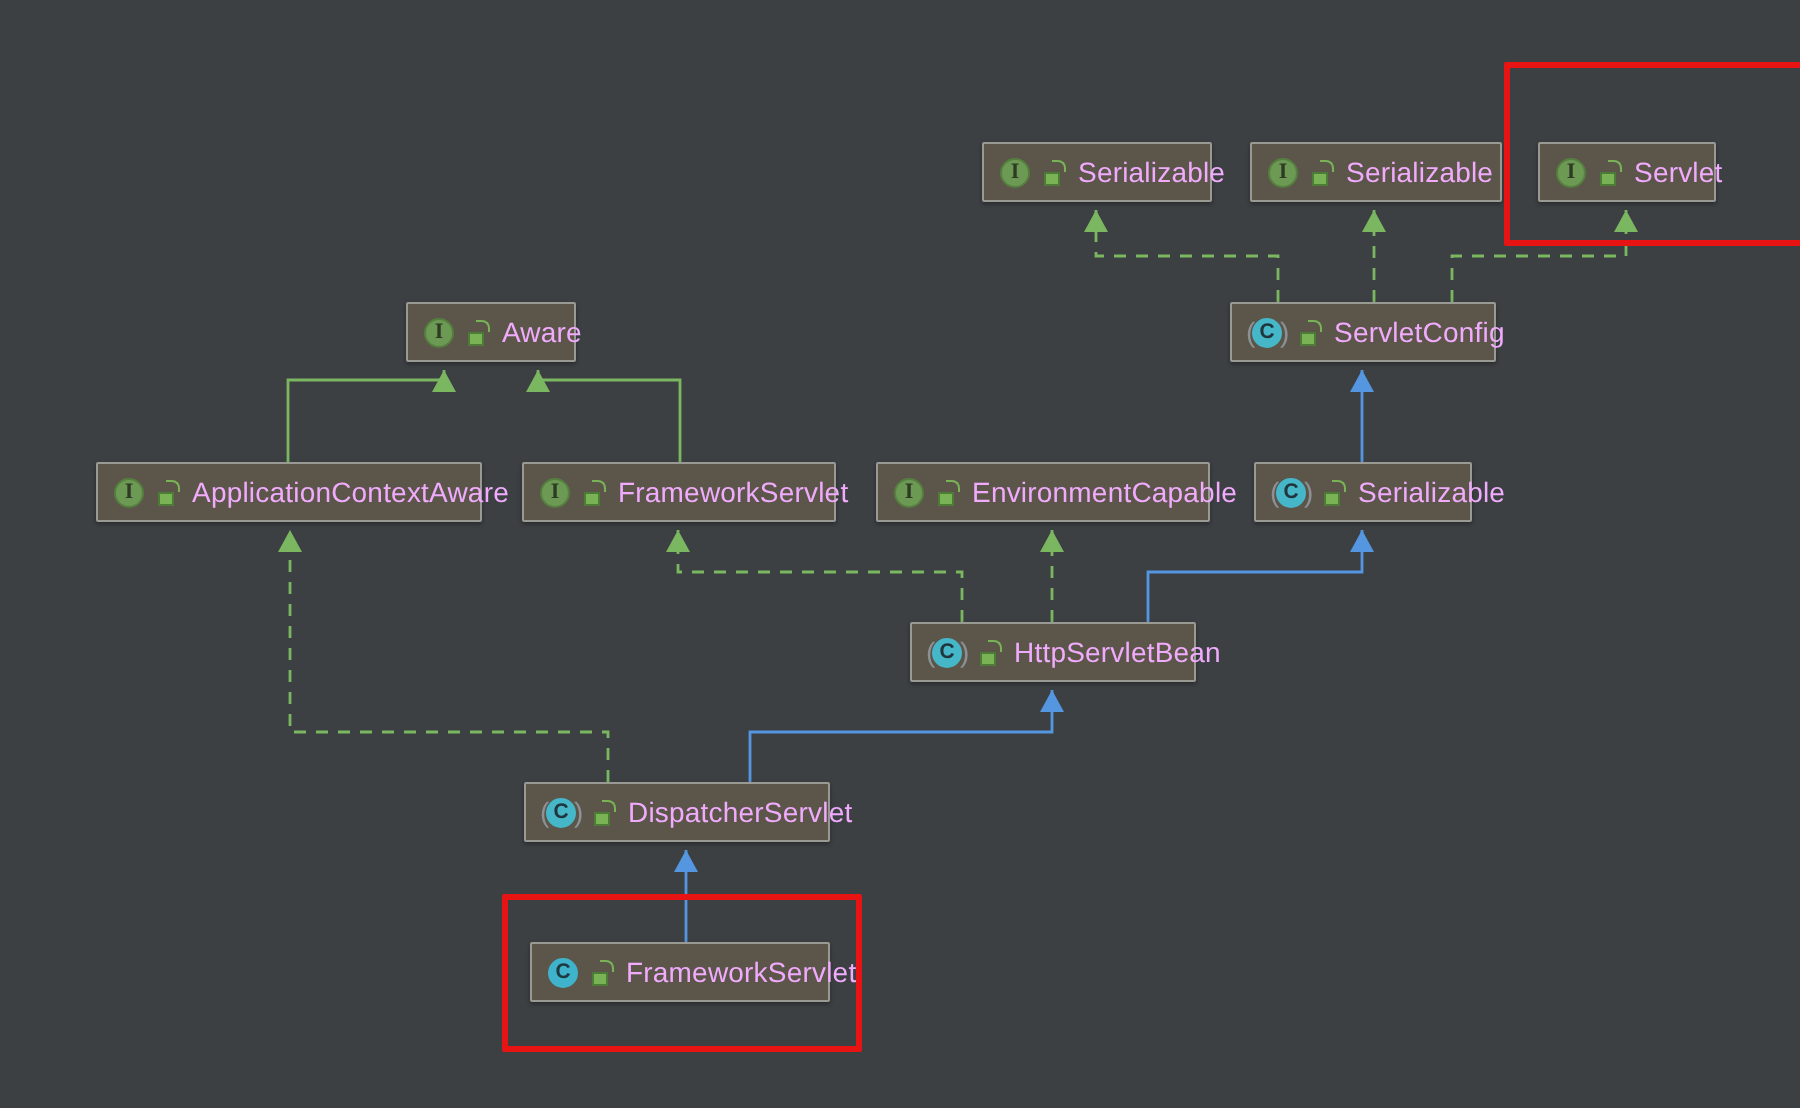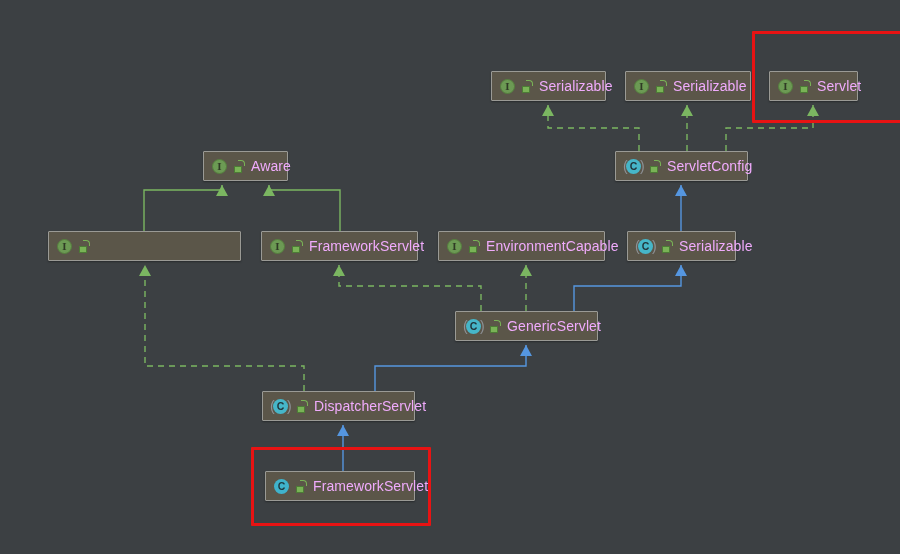--- a/index.html
+++ b/index.html
@@ -263,20 +263,21 @@
       </div>
       <div class="node" style="left: 48px; top: 231px; width: 193px;">
         <span class="ico ico-iface">
           <span class="disc"></span>
           <span class="glyph">I</span>
         </span>
         <span class="lock">
           <span class="shackle"></span>
           <span class="body"></span>
         </span>
+        <span class="label">ApplicationContextAware</span>
       </div>
       <div class="node" style="left: 261px; top: 231px; width: 157px;">
         <span class="ico ico-iface">
           <span class="disc"></span>
           <span class="glyph">I</span>
         </span>
         <span class="lock">
           <span class="shackle"></span>
           <span class="body"></span>
         </span>
@@ -310,21 +311,21 @@
         <span class="ico ico-abstract">
           <span class="brk brk-l">(</span>
           <span class="brk brk-r">)</span>
           <span class="disc"></span>
           <span class="glyph">C</span>
         </span>
         <span class="lock">
           <span class="shackle"></span>
           <span class="body"></span>
         </span>
-        <span class="label">GenericServlet</span>
+        <span class="label">HttpServletBean</span>
       </div>
       <div class="node" style="left: 262px; top: 391px; width: 153px;">
         <span class="ico ico-abstract">
           <span class="brk brk-l">(</span>
           <span class="brk brk-r">)</span>
           <span class="disc"></span>
           <span class="glyph">C</span>
         </span>
         <span class="lock">
           <span class="shackle"></span>

